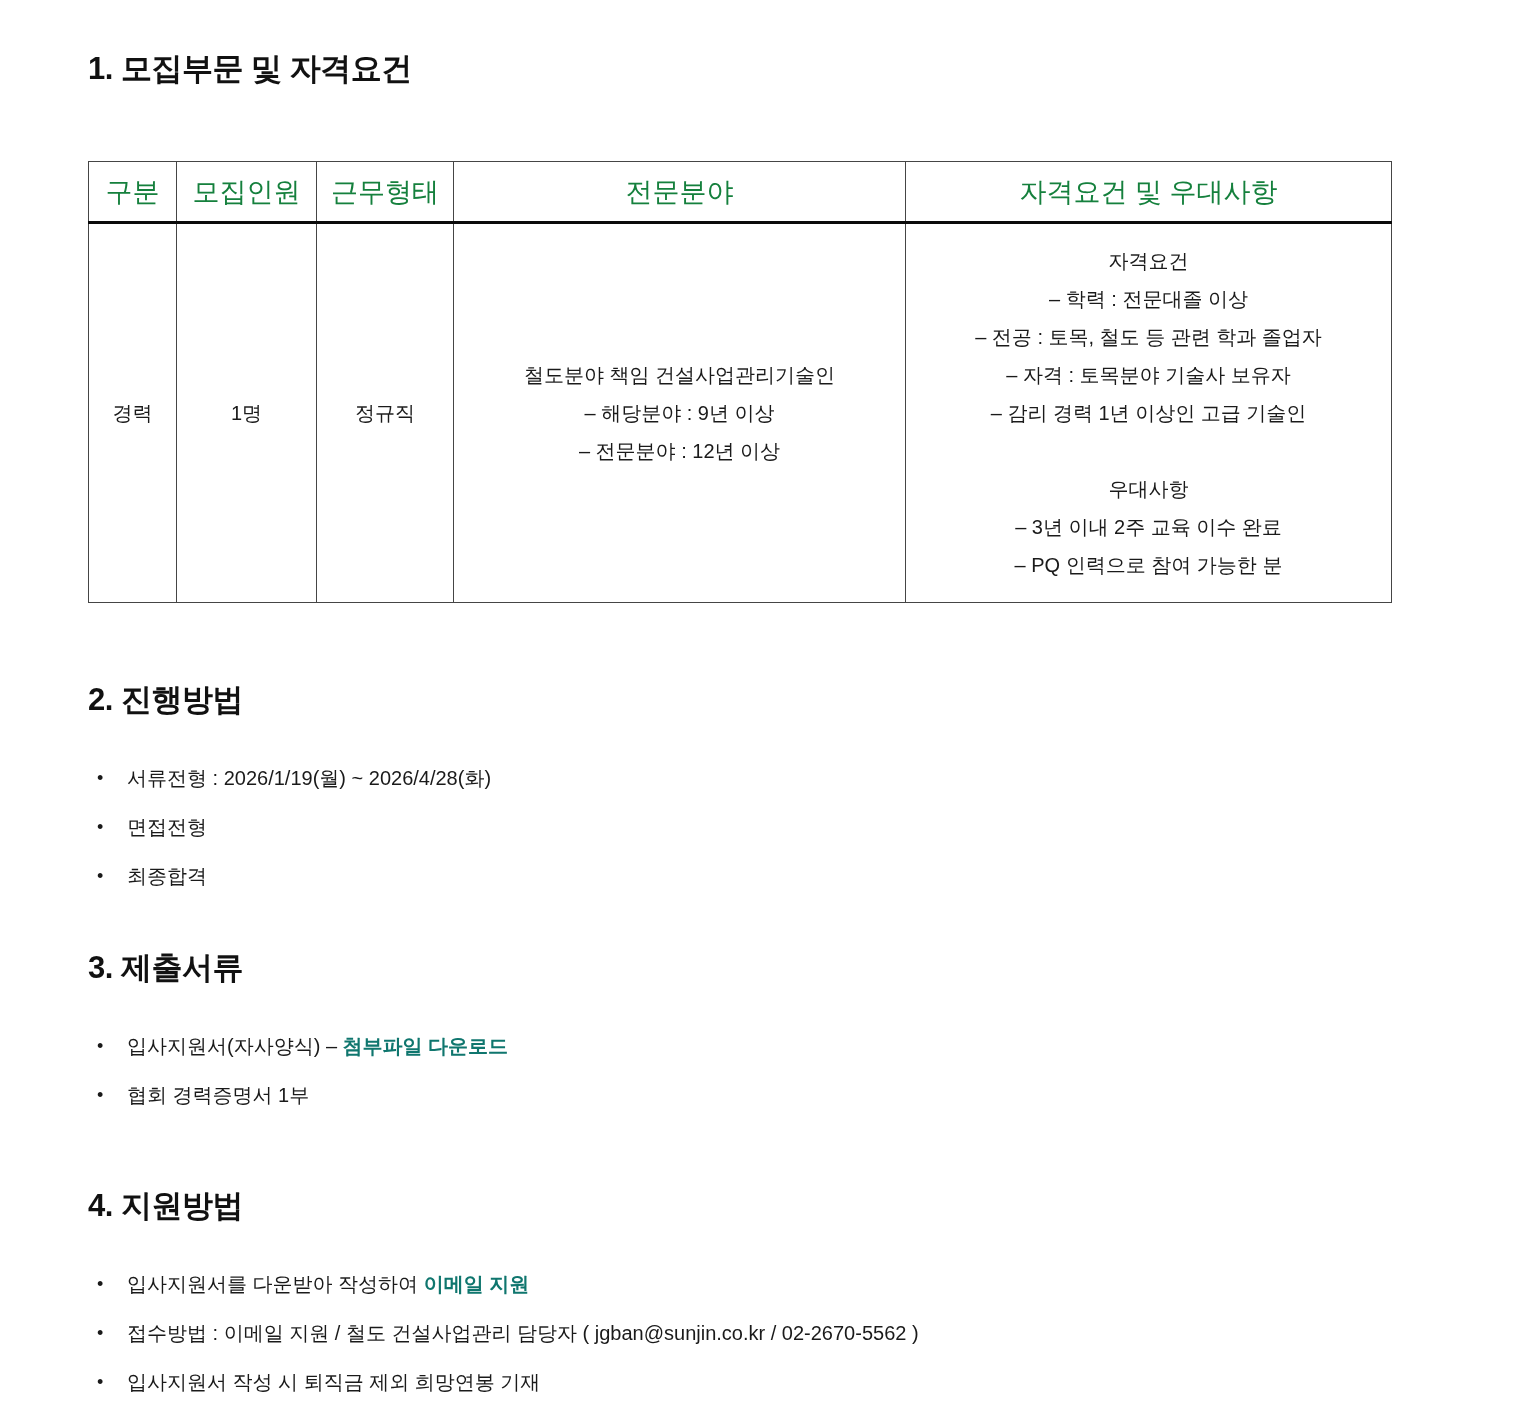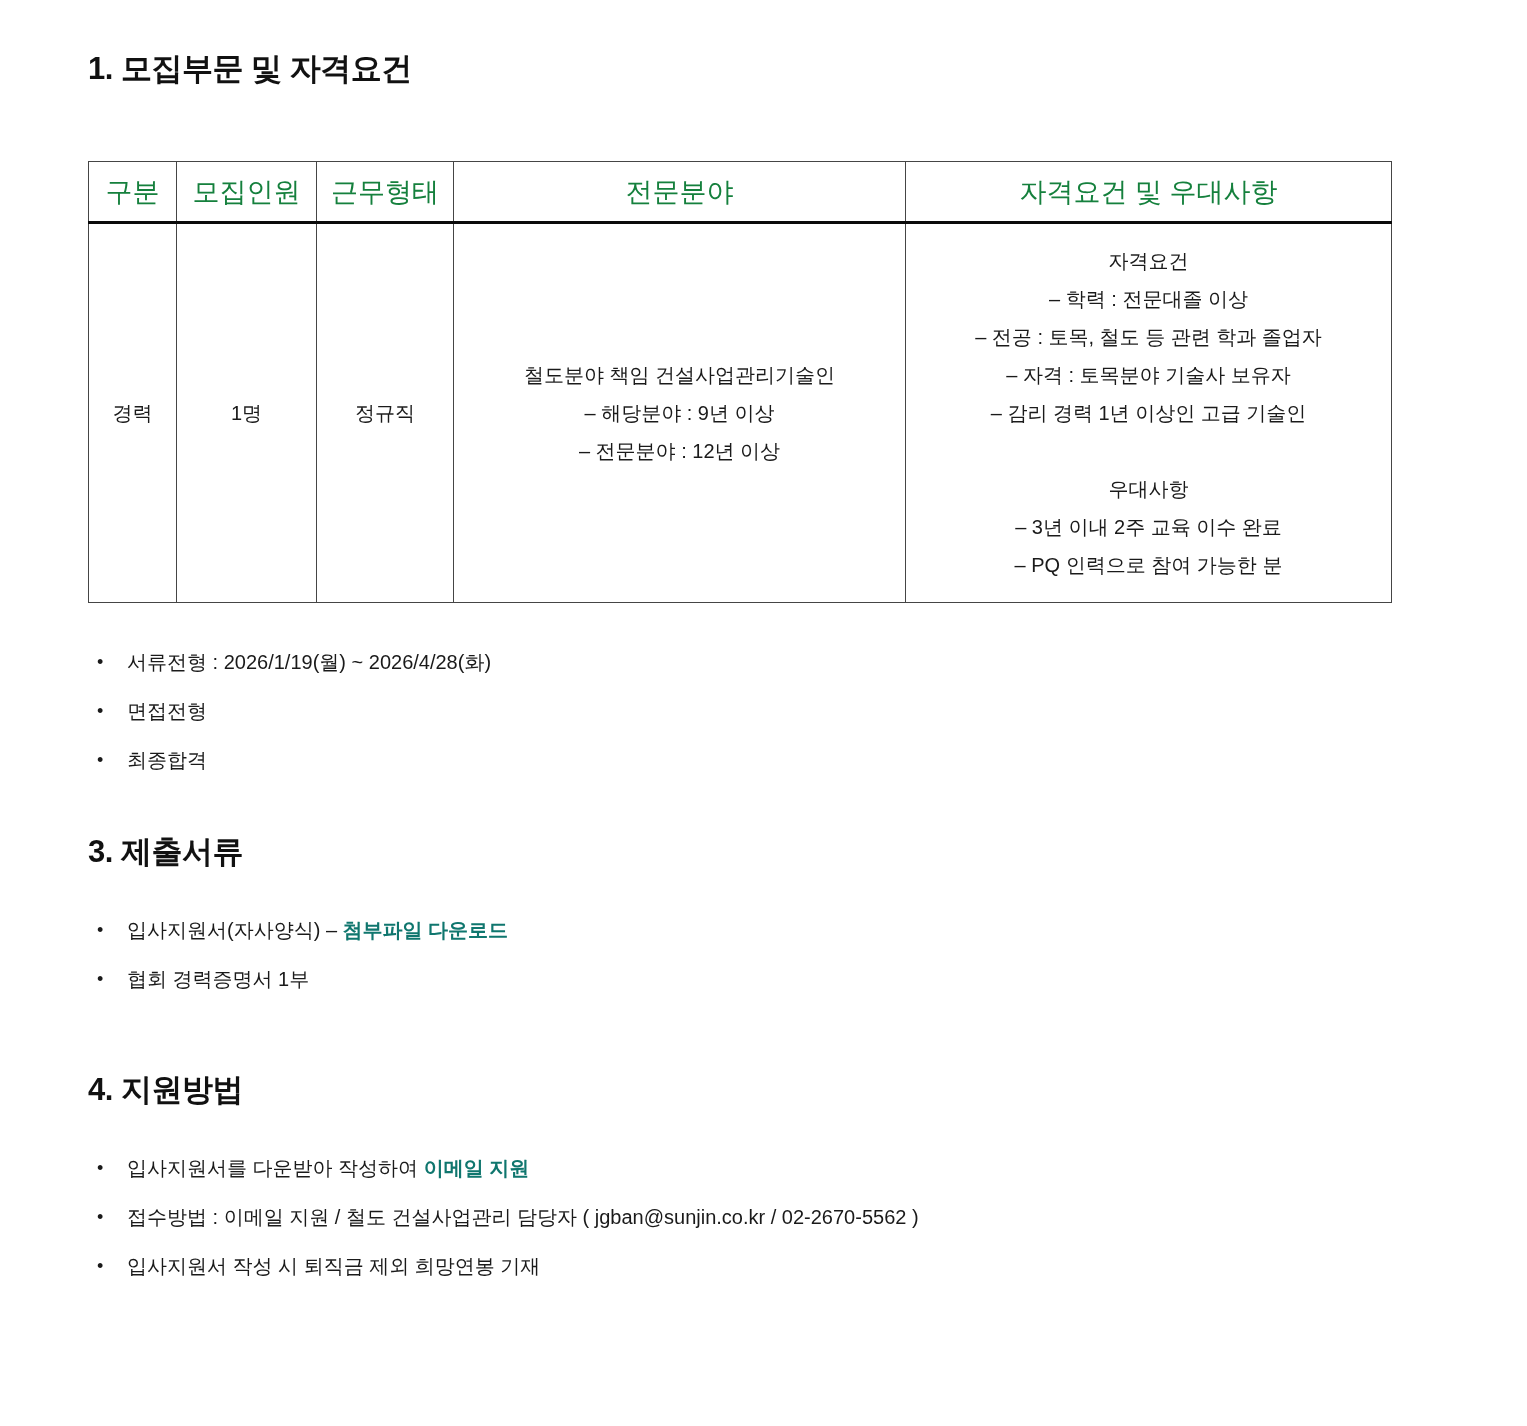--- a/index.html
+++ b/index.html
@@ -124,20 +124,21 @@
           <div class="cell-line">– 감리 경력 1년 이상인 고급 기술인</div>
           <div class="cell-gap"></div>
           <div class="cell-line">우대사항</div>
           <div class="cell-line">– 3년 이내 2주 교육 이수 완료</div>
           <div class="cell-line">– PQ 인력으로 참여 가능한 분</div>
         </td>
       </tr>
     </tbody>
   </table>
 
+  <h2 class="heading section-heading-2">2. 진행방법</h2>
   <ul class="bullets">
     <li>
       <span class="dot">•</span>
       <span>서류전형 : 2026/1/19(월) ~ 2026/4/28(화)</span>
     </li>
     <li>
       <span class="dot">•</span>
       <span>면접전형</span>
     </li>
     <li>

